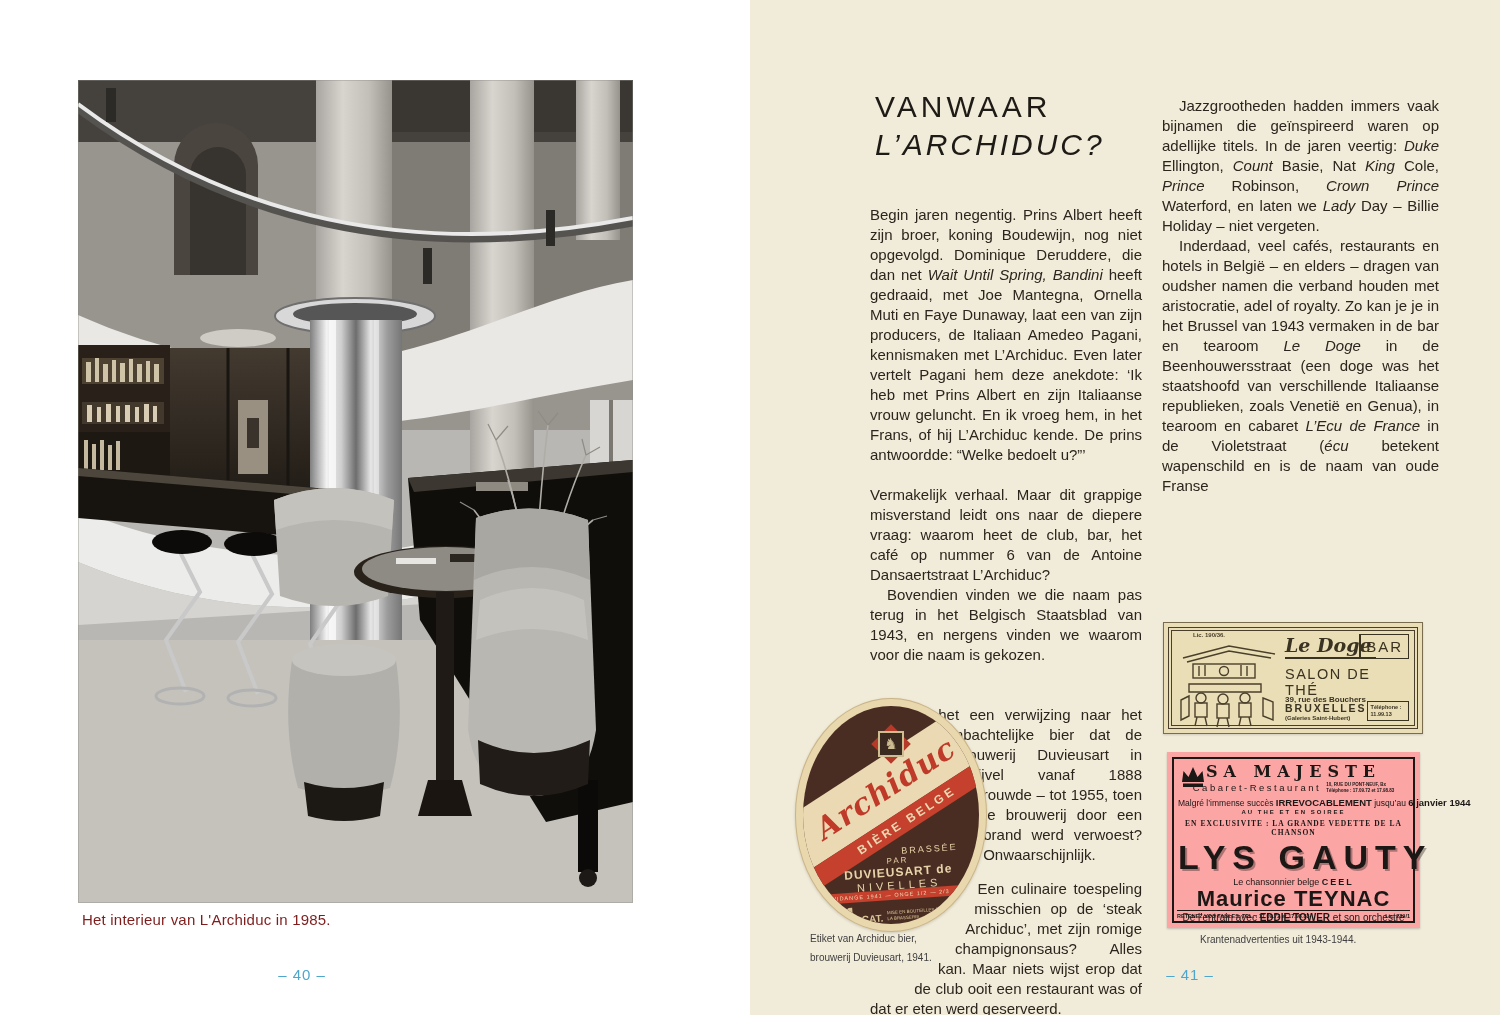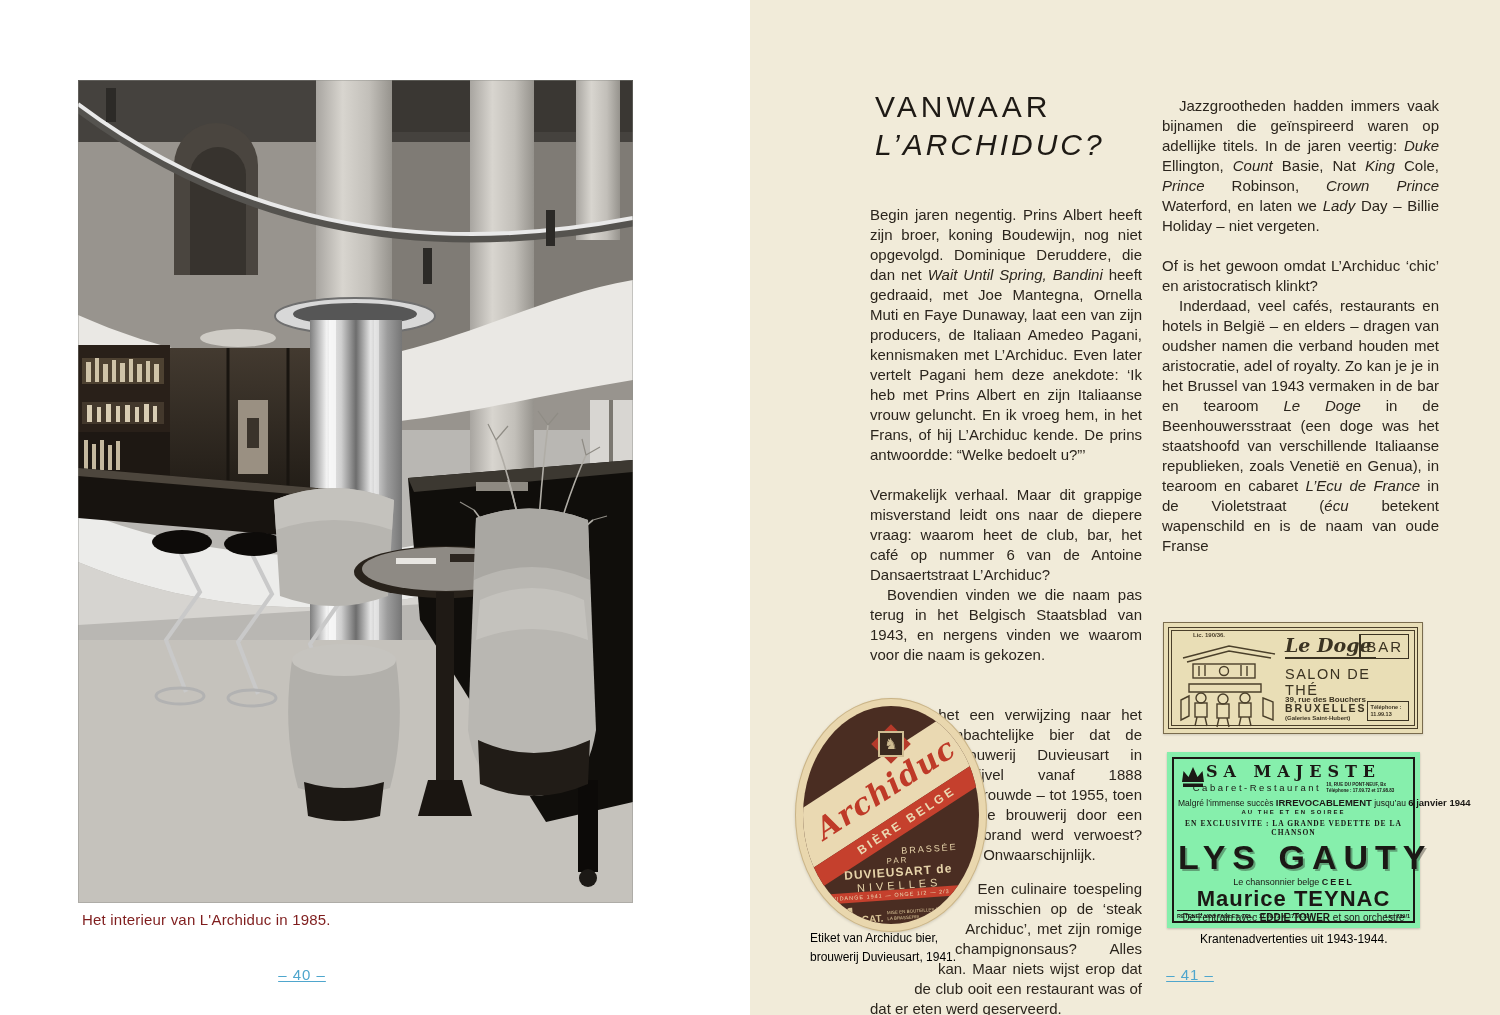--- a/index.html
+++ b/index.html
@@ -5,40 +5,40 @@
   * { margin:0; padding:0; box-sizing:border-box; }
   html,body { width:1500px; height:1015px; }
   body { font-family:"Liberation Sans", sans-serif; background:#888; }
   .spread { position:relative; width:1500px; height:1015px; overflow:hidden; background:#fff; }
   .page-right-bg { position:absolute; left:750px; top:0; width:750px; height:1015px; background:#f1ebd9; }
 
   
   .photo { position:absolute; left:78px; top:80px; width:555px; height:823px; background:#c7c5c2; overflow:hidden; }
   .photo svg { display:block; }
   .photo-caption { position:absolute; left:82px; top:911px; font-size:15px; color:#7f1d1d; letter-spacing:.2px; }
-  .pagenum { position:absolute; width:120px; text-align:center; font-size:15px; color:#4fa6cd; letter-spacing:1px;text-decoration:underline; }
+  .pagenum { position:absolute; width:120px; text-align:center; font-size:15px; color:#4fa6cd; letter-spacing:1px; }
   .pagenum.p40 { left:242px; top:966px; }
   .pagenum.p41 { left:1130px; top:966px; }
 
   
   .title { position:absolute; left:875px; top:88px; color:#1e1a15; font-size:30px; line-height:38px; letter-spacing:4px; }
   .title .l2 { font-style:italic; letter-spacing:3px; }
   .col { position:absolute; font-size:15px; line-height:20px; color:#2b251d; text-align:justify; }
   .col1 { left:870px; top:205px; width:272px; height:745px; }
   .col2 { left:1162px; top:96px;  width:277px; }
   .col p { text-align:justify; }
   .col p.gap  { margin-top:20px; }
   .col p.gap2 { margin-top:40px; }
   .col p.gap3 { margin-top:14px; }
   .col p.ind  { text-indent:17px; }
   .col i { font-style:italic; }
   .label-spacer { float:left; width:118px; height:246px; margin-top:44px;
      shape-outside: polygon(0 0, 30% 4%, 62% 14%, 86% 30%, 96% 48%, 88% 68%, 68% 84%, 36% 95%, 0 100%); }
 
-  .caption { font-size:12px; line-height:19px; color:#000000; white-space:pre-line; }
+  .caption { font-size:10px; line-height:19px; color:#404040; white-space:pre-line; }
   .caption.beer { position:absolute; left:810px; top:929px; }
   .caption.ads  { position:absolute; left:1200px; top:930px; }
 
   
   .beer-label { position:absolute; left:795px; top:698px; width:192px; height:234px;
      background:#e9d7ae; border-radius:50%; box-shadow:inset 0 0 0 1px #c9b488, 0 1px 3px rgba(0,0,0,.15); }
   .beer-inner { position:absolute; inset:8px; border-radius:50%; background:#4a2d22; overflow:hidden; }
   .beer-rot { position:absolute; left:-50px; right:-50px; top:52px; transform:rotate(-33deg); }
   .band-name { height:56px; background:#ead9b2; display:flex; align-items:center; justify-content:center; }
   .band-name span { font-family:"DejaVu Serif", serif; font-style:italic; font-weight:bold; font-size:30px; color:#bf3a28; letter-spacing:1px; }
@@ -73,21 +73,21 @@
   .ad1 .barbox { position:absolute; right:0; top:0; border:1px solid #3b3322; border-left:2px solid #3b3322; font-size:15px;
       letter-spacing:2px; padding:3px 5px; font-weight:500; }
   .ad1 .salon { font-size:14.5px; letter-spacing:1.5px; margin-top:7px; font-weight:500; }
   .ad1 .bottomrow { position:absolute; left:0; bottom:0; right:0; display:flex; justify-content:space-between; align-items:flex-end; }
   .ad1 .addr { font-size:8px; font-weight:bold; line-height:9.5px; }
   .ad1 .addr .brux { font-size:10.5px; letter-spacing:2px; }
   .ad1 .addr .gal { font-size:6px; }
   .ad1 .phone { border:1px solid #3b3322; font-size:5.5px; font-weight:bold; padding:2px 3px; width:48px; line-height:7px; margin-bottom:2px; }
 
   
-  .ad2 { position:absolute; left:1167px; top:752px; width:253px; height:176px; background:#86efac;
+  .ad2 { position:absolute; left:1167px; top:752px; width:253px; height:176px; background:#fca5a5;
      box-shadow:0 1px 2px rgba(0,0,0,.2); padding:5px; }
   .ad2-frame { position:relative; width:100%; height:100%; border:2px solid #1b1815; padding:3px 4px; color:#1b1815; text-align:center; }
   .ad2 .crown { position:absolute; left:6px; top:6px; }
   .ad2 .maj { font-family:"DejaVu Serif", serif; font-size:16px; font-weight:bold; letter-spacing:6px; }
   .ad2 .subrow { display:flex; justify-content:center; align-items:flex-start; gap:5px; margin-top:1px; }
   .ad2 .cab { font-size:9.5px; letter-spacing:2.5px; }
   .ad2 .tiny { font-size:4.5px; line-height:5.5px; text-align:left; font-weight:bold; }
   .ad2 .l1 { font-size:8.5px; margin-top:4px; white-space:nowrap; }
   .ad2 .l1 b { font-size:9.5px;margin-top:36px; }
   .ad2 .l2 { font-size:6px; letter-spacing:2px; font-weight:bold; margin-top:1px; }
@@ -283,21 +283,20 @@
   <div class="col col1">
     <p><span>Begin jaren negentig. Prins Albert heeft zijn broer, koning Boudewijn, nog niet opgevolgd. Dominique Deruddere, die dan net </span><i>Wait Until Spring, Bandini</i><span> heeft gedraaid, met Joe Mantegna, Ornella Muti en Faye Dunaway, laat een van zijn producers, de Italiaan Amedeo Pagani, kennismaken met L’Archiduc. Even later vertelt Pagani hem deze anekdote: ‘Ik heb met Prins Albert en zijn Italiaanse vrouw geluncht. En ik vroeg hem, in het Frans, of hij L’Archiduc kende. De prins antwoordde: “Welke bedoelt u?”’</span></p>
     <p class="gap"><span>Vermakelijk verhaal. Maar dit grappige misverstand leidt ons naar de diepere vraag: waarom heet de club, bar, het café op nummer 6 van de Antoine Dansaertstraat L’Archiduc?</span></p>
     <p class="ind"><span>Bovendien vinden we die naam pas terug in het Belgisch Staatsblad van 1943, en nergens vinden we waarom voor die naam is gekozen.</span></p>
     <p class="gap2"><span class="label-spacer"></span><span><span>Is het een verwijzing naar het ambachtelijke bier dat de brouwerij Duvieusart in Nijvel vanaf 1888 brouwde – tot 1955, toen de brouwerij door een brand werd verwoest? Onwaarschijnlijk.</span></span></p>
     <p class="gap3"><span>Een culinaire toespeling misschien op de ‘steak Archiduc’, met zijn romige champignonsaus? Alles kan. Maar niets wijst erop dat de club ooit een restaurant was of dat er eten werd geserveerd.</span></p>
   </div>
 
   <div class="col col2">
     <p class="ind"><span>Jazzgrootheden hadden immers vaak bijnamen die geïnspireerd waren op adellijke titels. In de jaren veertig: </span><i>Duke</i><span> Ellington, </span><i>Count</i><span> Basie, Nat </span><i>King</i><span> Cole, </span><i>Prince</i><span> Robinson, </span><i>Crown Prince</i><span> Waterford, en laten we </span><i>Lady</i><span> Day – Billie Holiday – niet vergeten.</span></p>
-    <p class="gap"><span>Of is het gewoon omdat L’Archiduc ‘chic’ en aristocratisch klinkt?</span></p>
     <p class="ind"><span>Inderdaad, veel cafés, restaurants en hotels in België – en elders – dragen van oudsher namen die verband houden met aristocratie, adel of royalty. Zo kan je je in het Brussel van 1943 vermaken in de bar en tearoom </span><i>Le Doge</i><span> in de Beenhouwersstraat (een doge was het staatshoofd van verschillende Italiaanse republieken, zoals Venetië en Genua), in tearoom en cabaret </span><i>L’Ecu de France</i><span> in de Violetstraat (</span><i>écu</i><span> betekent wapenschild en is de naam van oude Franse</span></p>
   </div>
 
   <div class="beer-label">
     <div class="beer-inner">
       <div class="beer-rot">
         <div class="band-name">
           <span>Archiduc</span>
         </div>
         <div class="band-type">

